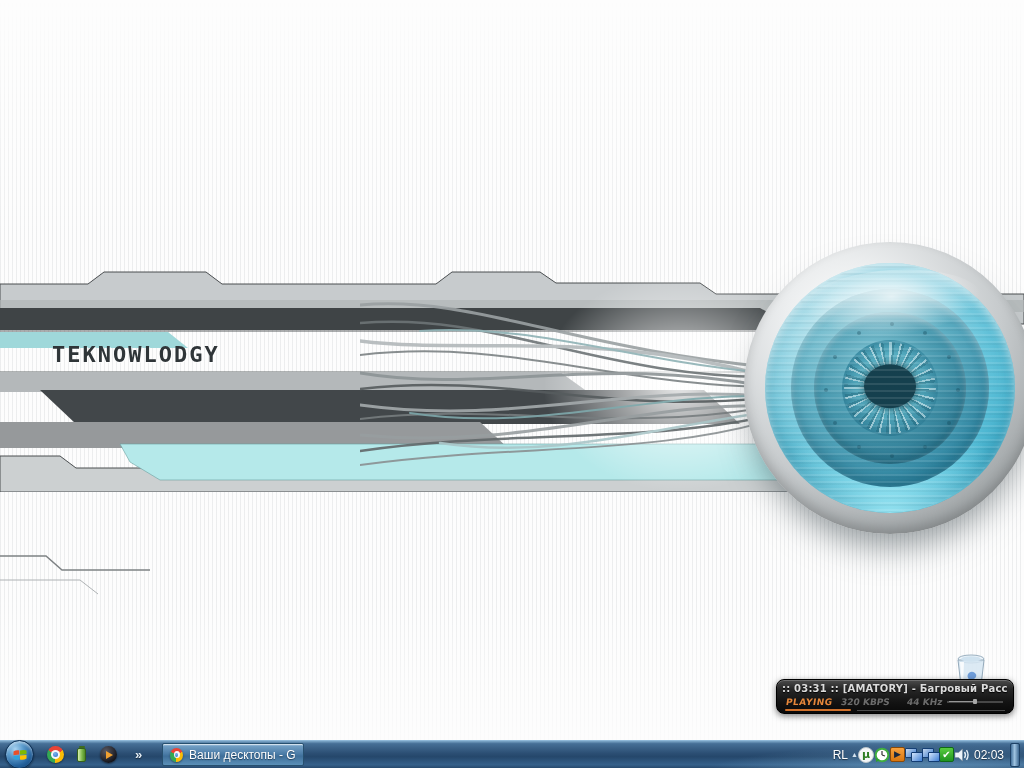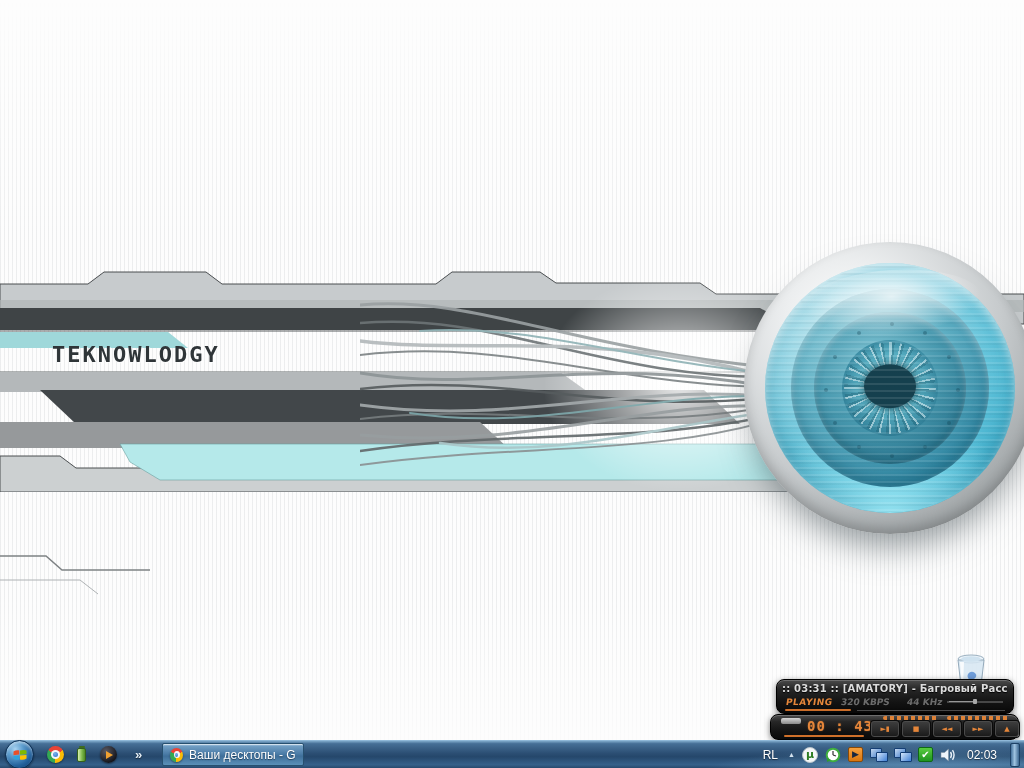--- a/index.html
+++ b/index.html
@@ -98,21 +98,21 @@
     background:linear-gradient(90deg,#d8efae,#7ab648 60%,#4e8a26);border:1px solid #35611a;box-sizing:border-box;}
   .ic-aimp{width:17px;height:17px;border-radius:50%;cursor:pointer;position:relative;
     background:radial-gradient(circle at 35% 30%,#585862,#16161c 72%);box-shadow:0 1px 2px rgba(0,0,0,.45);}
   .ic-aimp::after{content:"";position:absolute;left:6px;top:4.5px;border-left:7px solid #f0a030;border-top:4px solid transparent;border-bottom:4px solid transparent;}
   .chev{margin-left:8px;color:#e4eef6;font:bold 13px "Liberation Sans",sans-serif;cursor:pointer;text-shadow:0 1px 1px rgba(0,0,0,.5);}
   .task{margin-left:20px;width:142px;height:23px;display:flex;align-items:center;gap:6px;padding:0 7px;box-sizing:border-box;cursor:pointer;
     background:linear-gradient(180deg,#aecbe2 0%,#6f9cc2 12%,#4a7ba6 48%,#3f6f9a 58%,#5b90b8 100%);
     border:1px solid #27506f;border-radius:2px;box-shadow:inset 0 1px 0 rgba(255,255,255,.5);}
   .task span{color:#fff;font:12px "Liberation Sans",sans-serif;white-space:nowrap;overflow:hidden;text-shadow:0 1px 1px rgba(10,30,50,.65);}
   .spacer{flex:1;}
-  .tray{display:flex;align-items:center;gap:7px;margin-right:3px;position:relative;z-index:2;}
+  .tray{display:flex;align-items:center;margin-right:3px;position:relative;z-index:2;}
   .lang{color:#fff;font:12px "Liberation Sans",sans-serif;cursor:pointer;text-shadow:0 1px 1px rgba(0,0,0,.5);padding:2px 3px;}
   .tri{color:#d4e2ee;font-size:7px;cursor:pointer;}
   .ic-ut{width:16px;height:16px;border-radius:50%;background:#f4f6f7;border:1px solid #b9c4ca;box-sizing:border-box;cursor:pointer;
     color:#2d7d22;font:bold 11px "DejaVu Sans",sans-serif;line-height:13px;text-align:center;}
   .ic-sched{width:16px;height:16px;cursor:pointer;}
   .ic-aimptray{width:15px;height:15px;border-radius:2px;cursor:pointer;background:linear-gradient(180deg,#f6a13e,#d9760f);
     border:1px solid #8a4a08;box-sizing:border-box;color:#16263f;font:9px "DejaVu Sans",sans-serif;line-height:13px;text-align:center;}
   .ic-net{width:17px;height:14px;position:relative;cursor:pointer;}
   .ic-net i{position:absolute;width:10px;height:8px;border:1px solid #123c73;border-radius:1px;
     background:linear-gradient(135deg,#d4e6fb,#3f7fd4);}
@@ -198,32 +198,20 @@
   <div class="abs ppanel p1">
     <div class="p-title">:: 03:31 :: [AMATORY] - Багровый Рассвет ::</div>
     <div class="p-status">PLAYING</div>
     <div class="p-bit">320 KBPS</div>
     <div class="p-khz">44 KHz</div>
     <div class="p-slider"></div>
     <div class="p-uline"></div>
     <div class="p-gline"></div>
   </div>
 
-  <div class="abs ppanel p2">
-    <div class="p-chip"></div>
-    <div class="p-time">00 : 43</div>
-    <div class="p-tline"></div>
-    <div class="p-seg s1"></div>
-    <div class="p-seg s2"></div>
-    <div class="pbtn b1">►▮</div>
-    <div class="pbtn b2">■</div>
-    <div class="pbtn b3">◄◄</div>
-    <div class="pbtn b4">►►</div>
-    <div class="pbtn b5">▲</div>
-  </div>
 
   <div class="abs taskbar">
     <div class="orb tb-item">
       <svg width="16" height="16" viewBox="0 0 16 16">
         <path d="M1.5,4.5 C3.5,3.2 5.5,3 7.2,3.6 L7.2,7.6 L1.5,8.2 Z" fill="#e8502a"></path>
         <path d="M8,3.5 C10,2.8 12.5,2.6 14.5,3.4 L14.5,7.2 L8,7.7 Z" fill="#7fba00"></path>
         <path d="M1.5,9 L7.2,8.4 L7.2,12.4 C5.2,13 3.2,12.9 1.5,12 Z" fill="#2ea3dc"></path>
         <path d="M8,8.5 L14.5,8 L14.5,11.6 C12.3,12.9 9.9,13 8,12.4 Z" fill="#ffc300"></path>
       </svg>
     </div>

